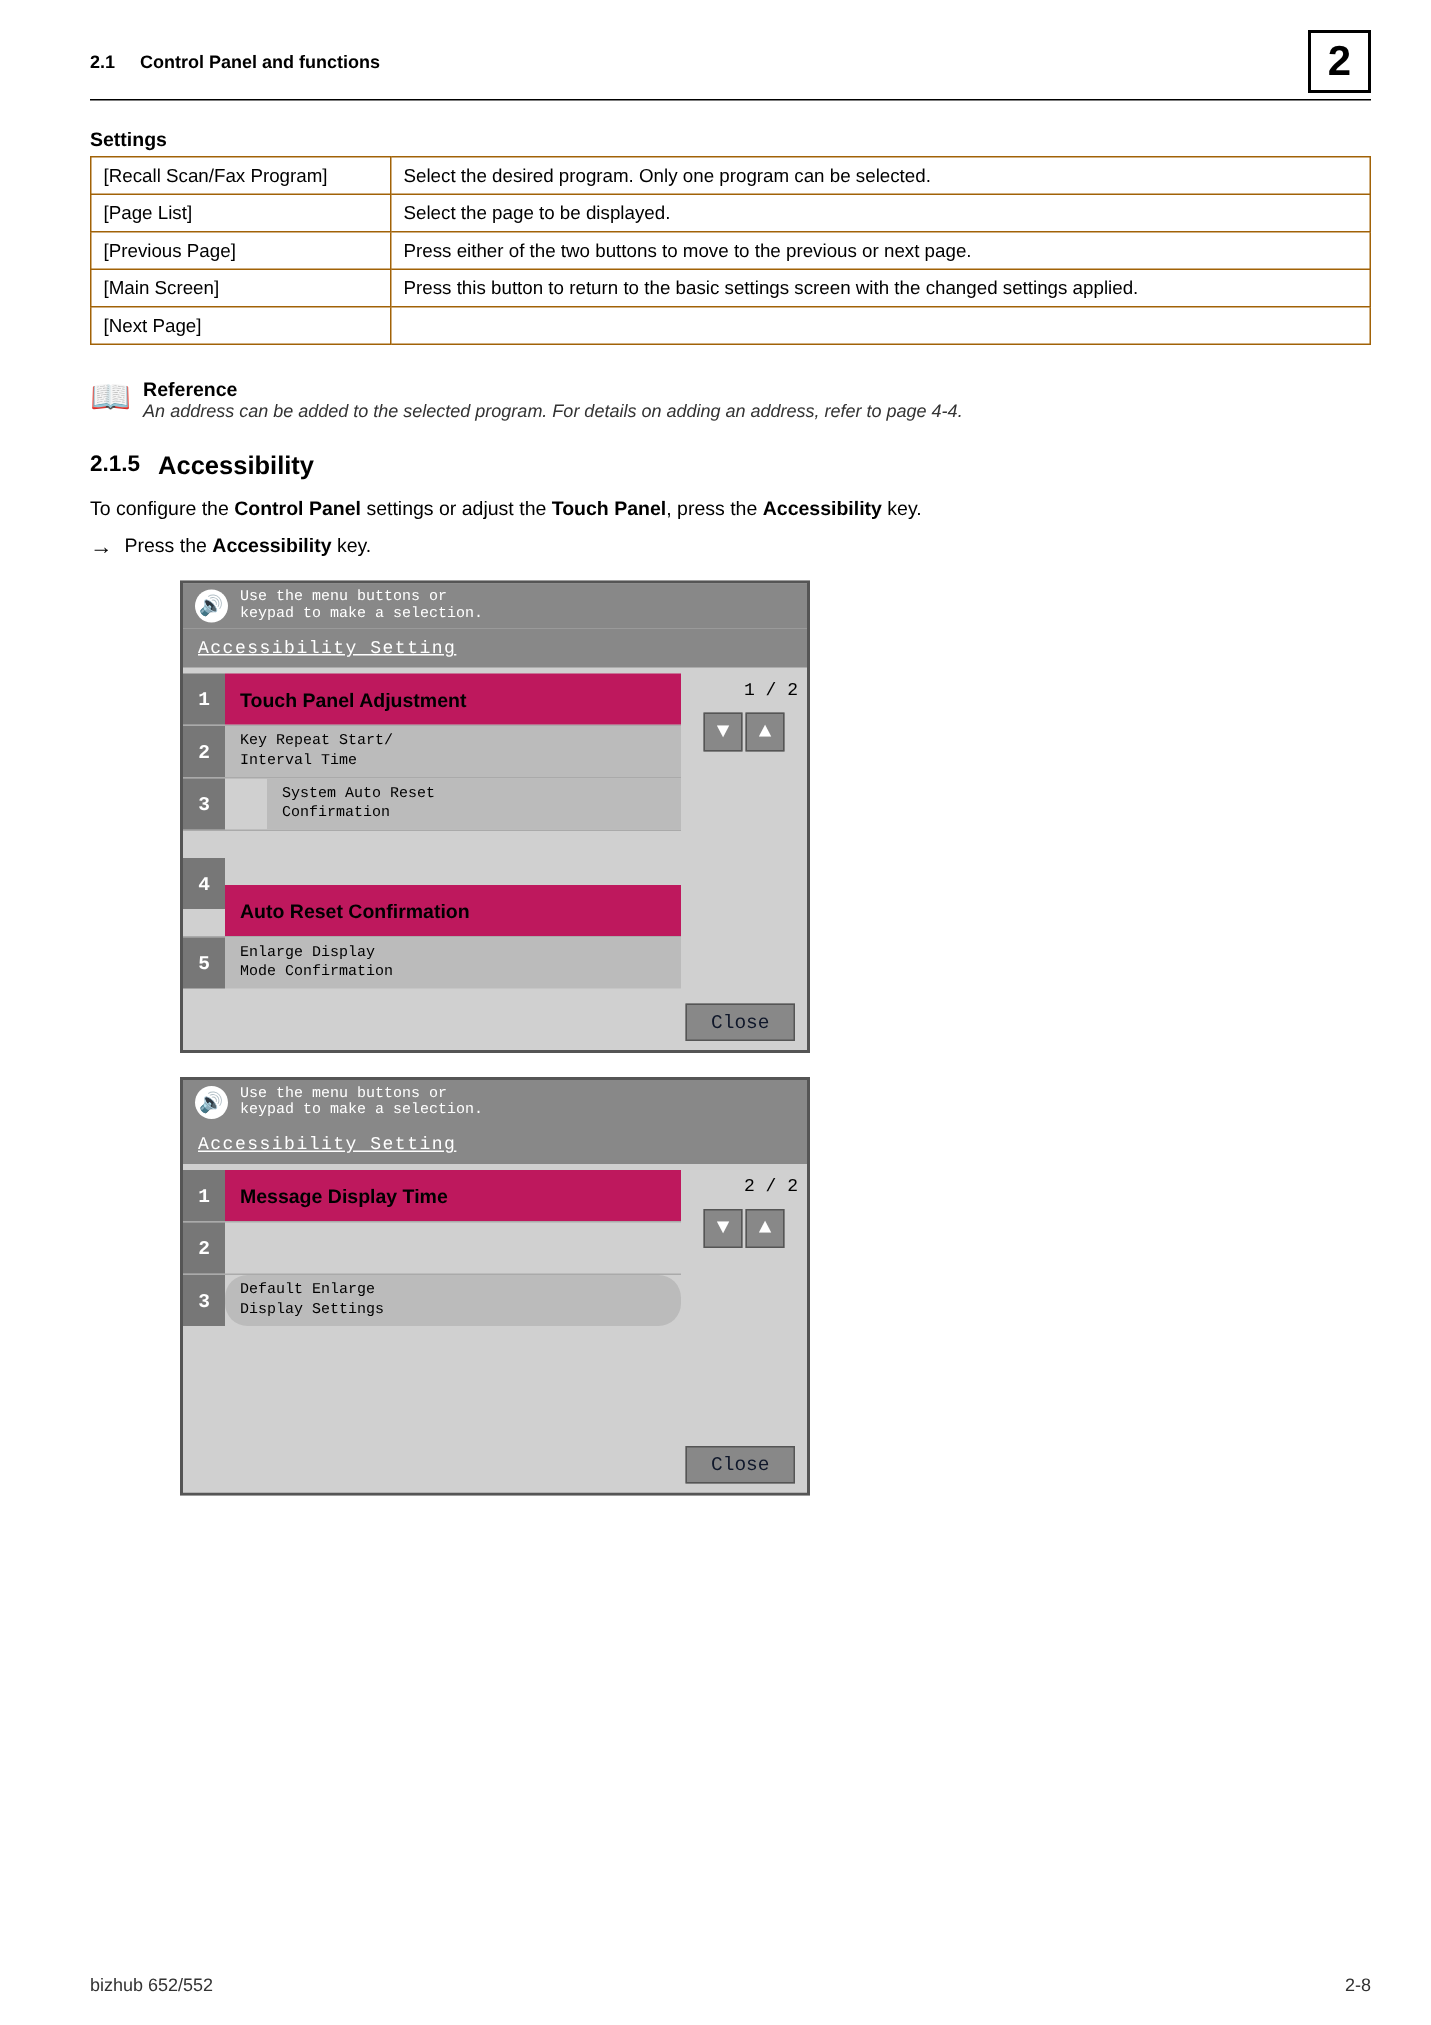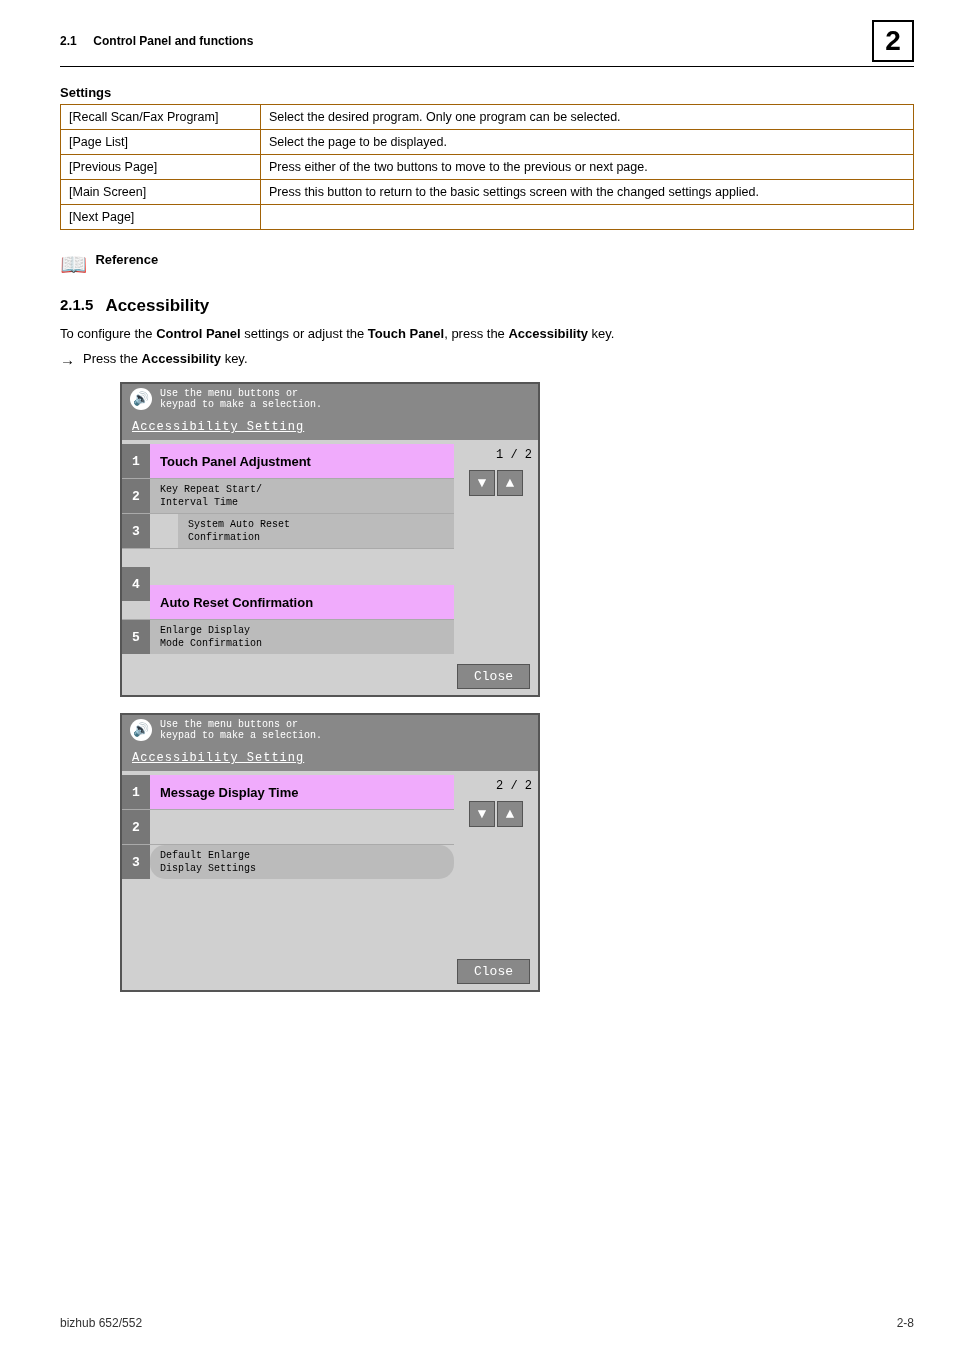--- a/index.html
+++ b/index.html
@@ -192,21 +192,21 @@
       font-size: 12px;
       font-family: 'Courier New', monospace;
       background: #c8c8c8;
       min-height: 34px;
       display: flex;
       align-items: center;
     }
     .device-item-label.bold-item {
       font-size: 13px;
       font-weight: bold;
-      background: #f0abfc;
+      background: #be185d;
       font-family: Arial, sans-serif;
     }
     .device-item-label.small-item {
       font-size: 10px;
       line-height: 1.3;
       background: #bbb;
     }
     .device-side {
       display: flex;
       flex-direction: column;
@@ -240,21 +240,21 @@
       gap: 2px;
     }
     .device-footer {
       display: flex;
       justify-content: flex-end;
       padding: 6px 8px;
       background: #d0d0d0;
     }
     .close-btn {
       background: #888;
-      color: #ffffff;
+      color: #0f172a;
       border: 1px solid #555;
       padding: 4px 16px;
       font-size: 13px;
       font-family: 'Courier New', monospace;
       cursor: pointer;
     }
 
     
     .page-footer {
       position: fixed;
@@ -304,20 +304,21 @@
           <td></td>
         </tr>
       </tbody>
   </table>
 </div>
 
 <div class="reference-box">
   <div class="reference-icon">📖</div>
   <div class="reference-content">
     <div class="reference-title">Reference</div>
+    <div class="reference-text">An address can be added to the selected program. For details on adding an address, refer to page 4-4.</div>
   </div>
 </div>
 
 <div class="section-heading">
   <span class="section-number">2.1.5</span>
   <span class="section-title">Accessibility</span>
 </div>
 
 <div class="section-desc">
   <span>To configure the </span><strong>Control Panel</strong><span> settings or adjust the </span><strong>Touch Panel</strong><span>, press the </span><strong>Accessibility</strong><span> key.</span>

